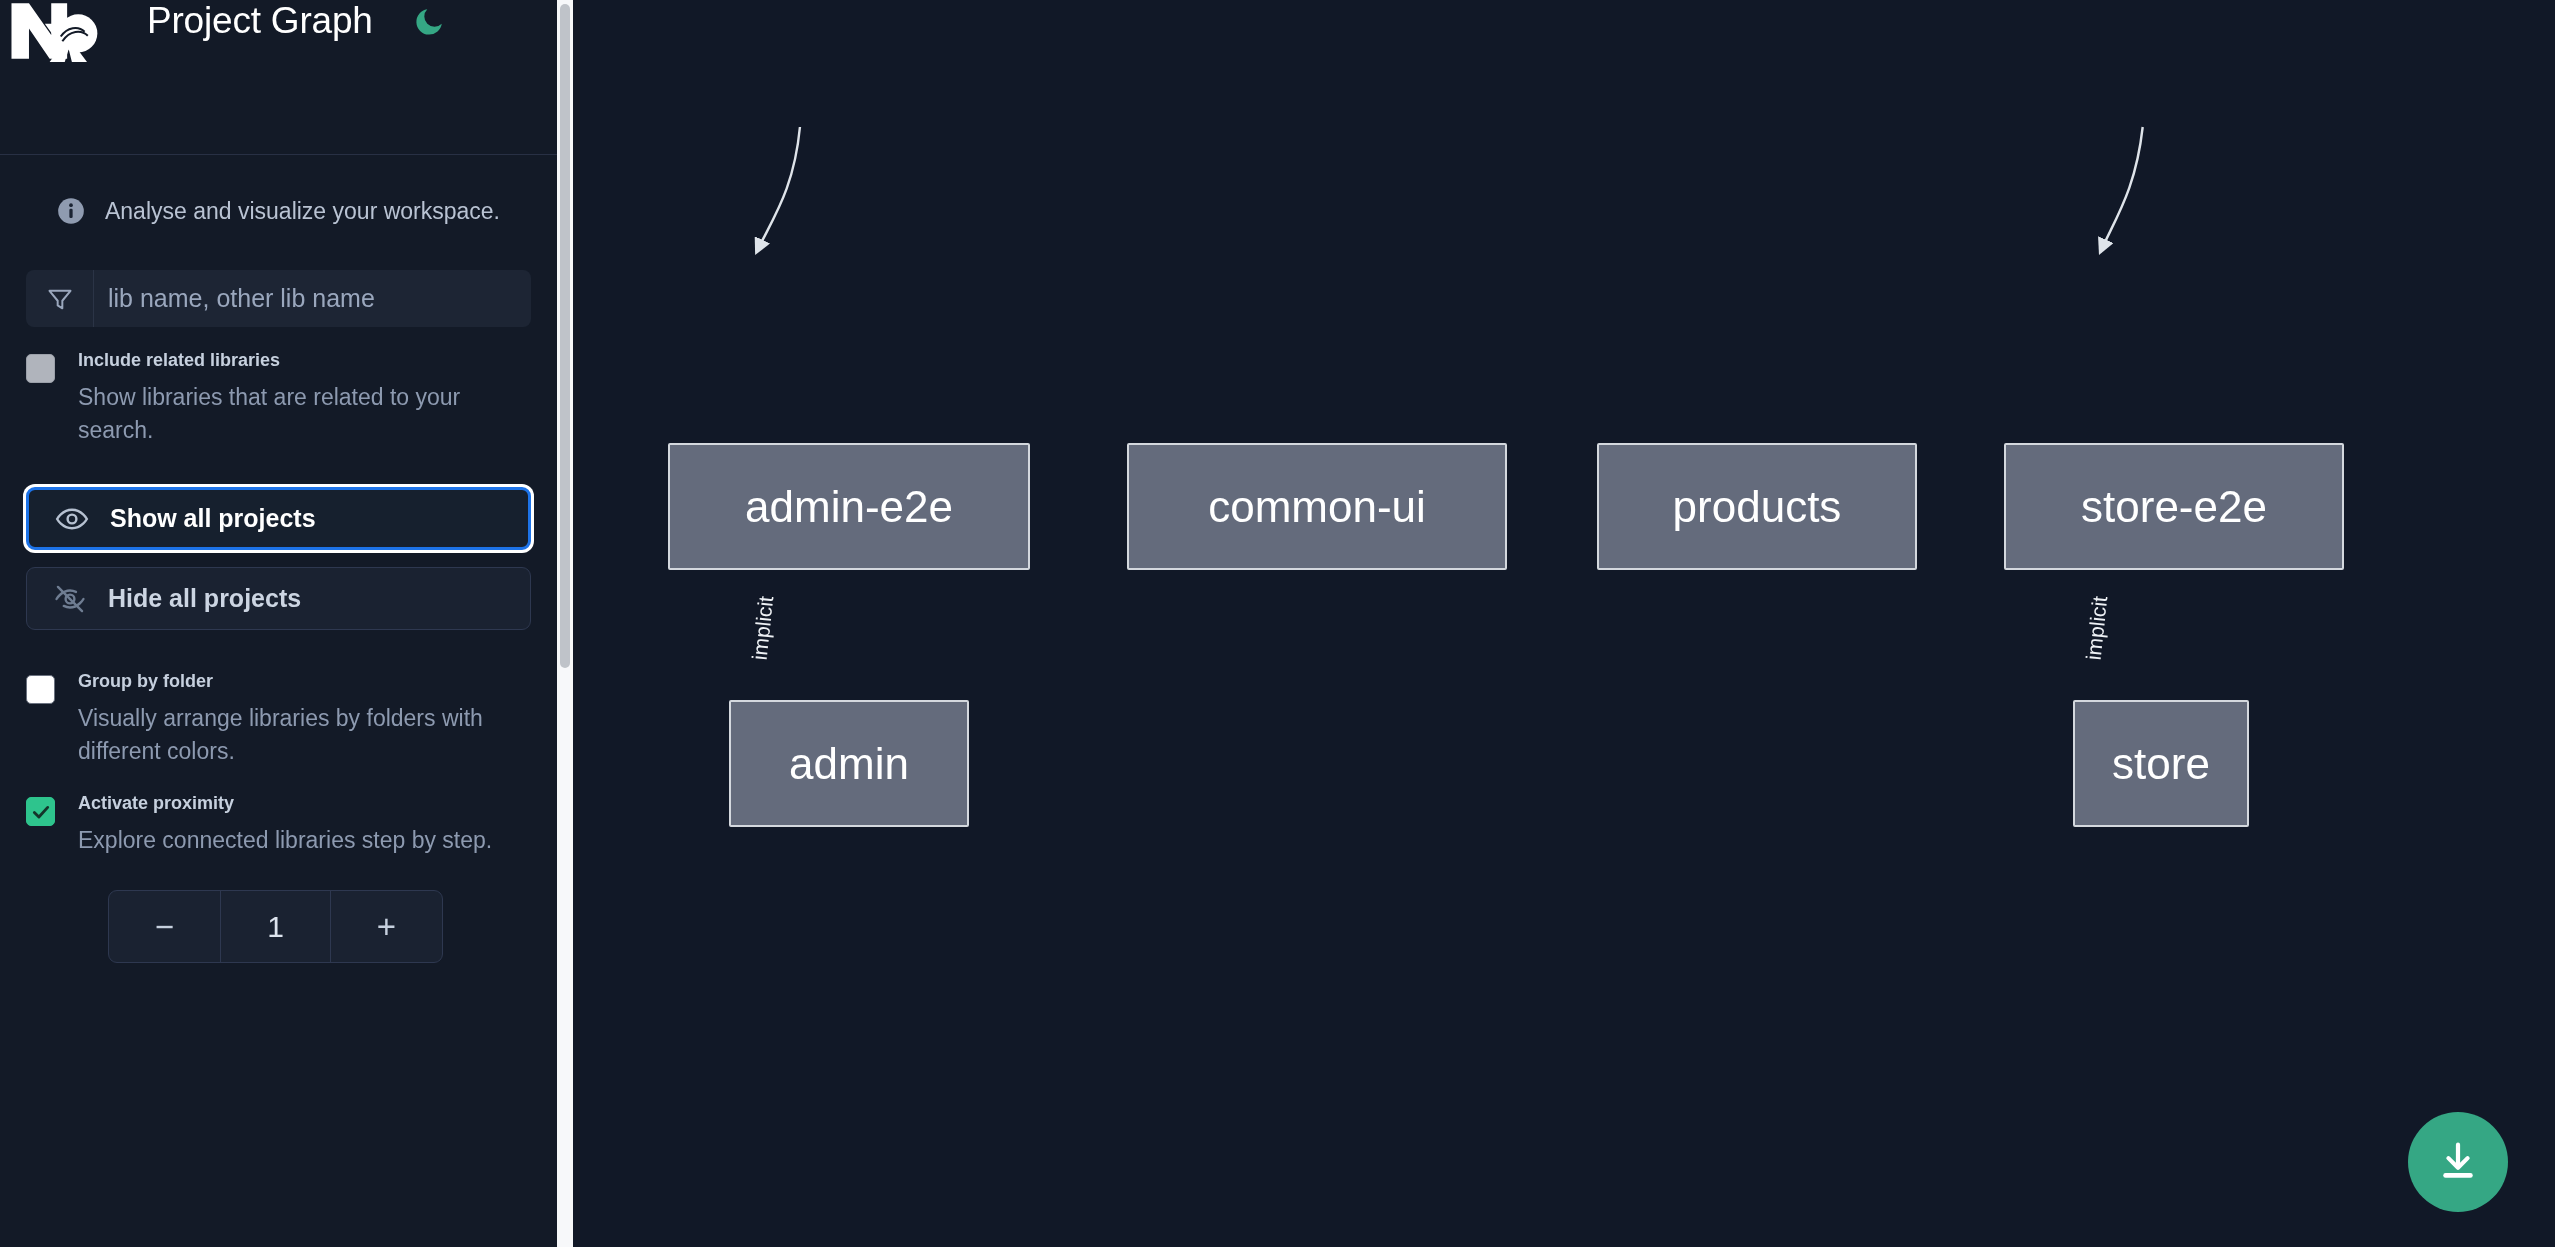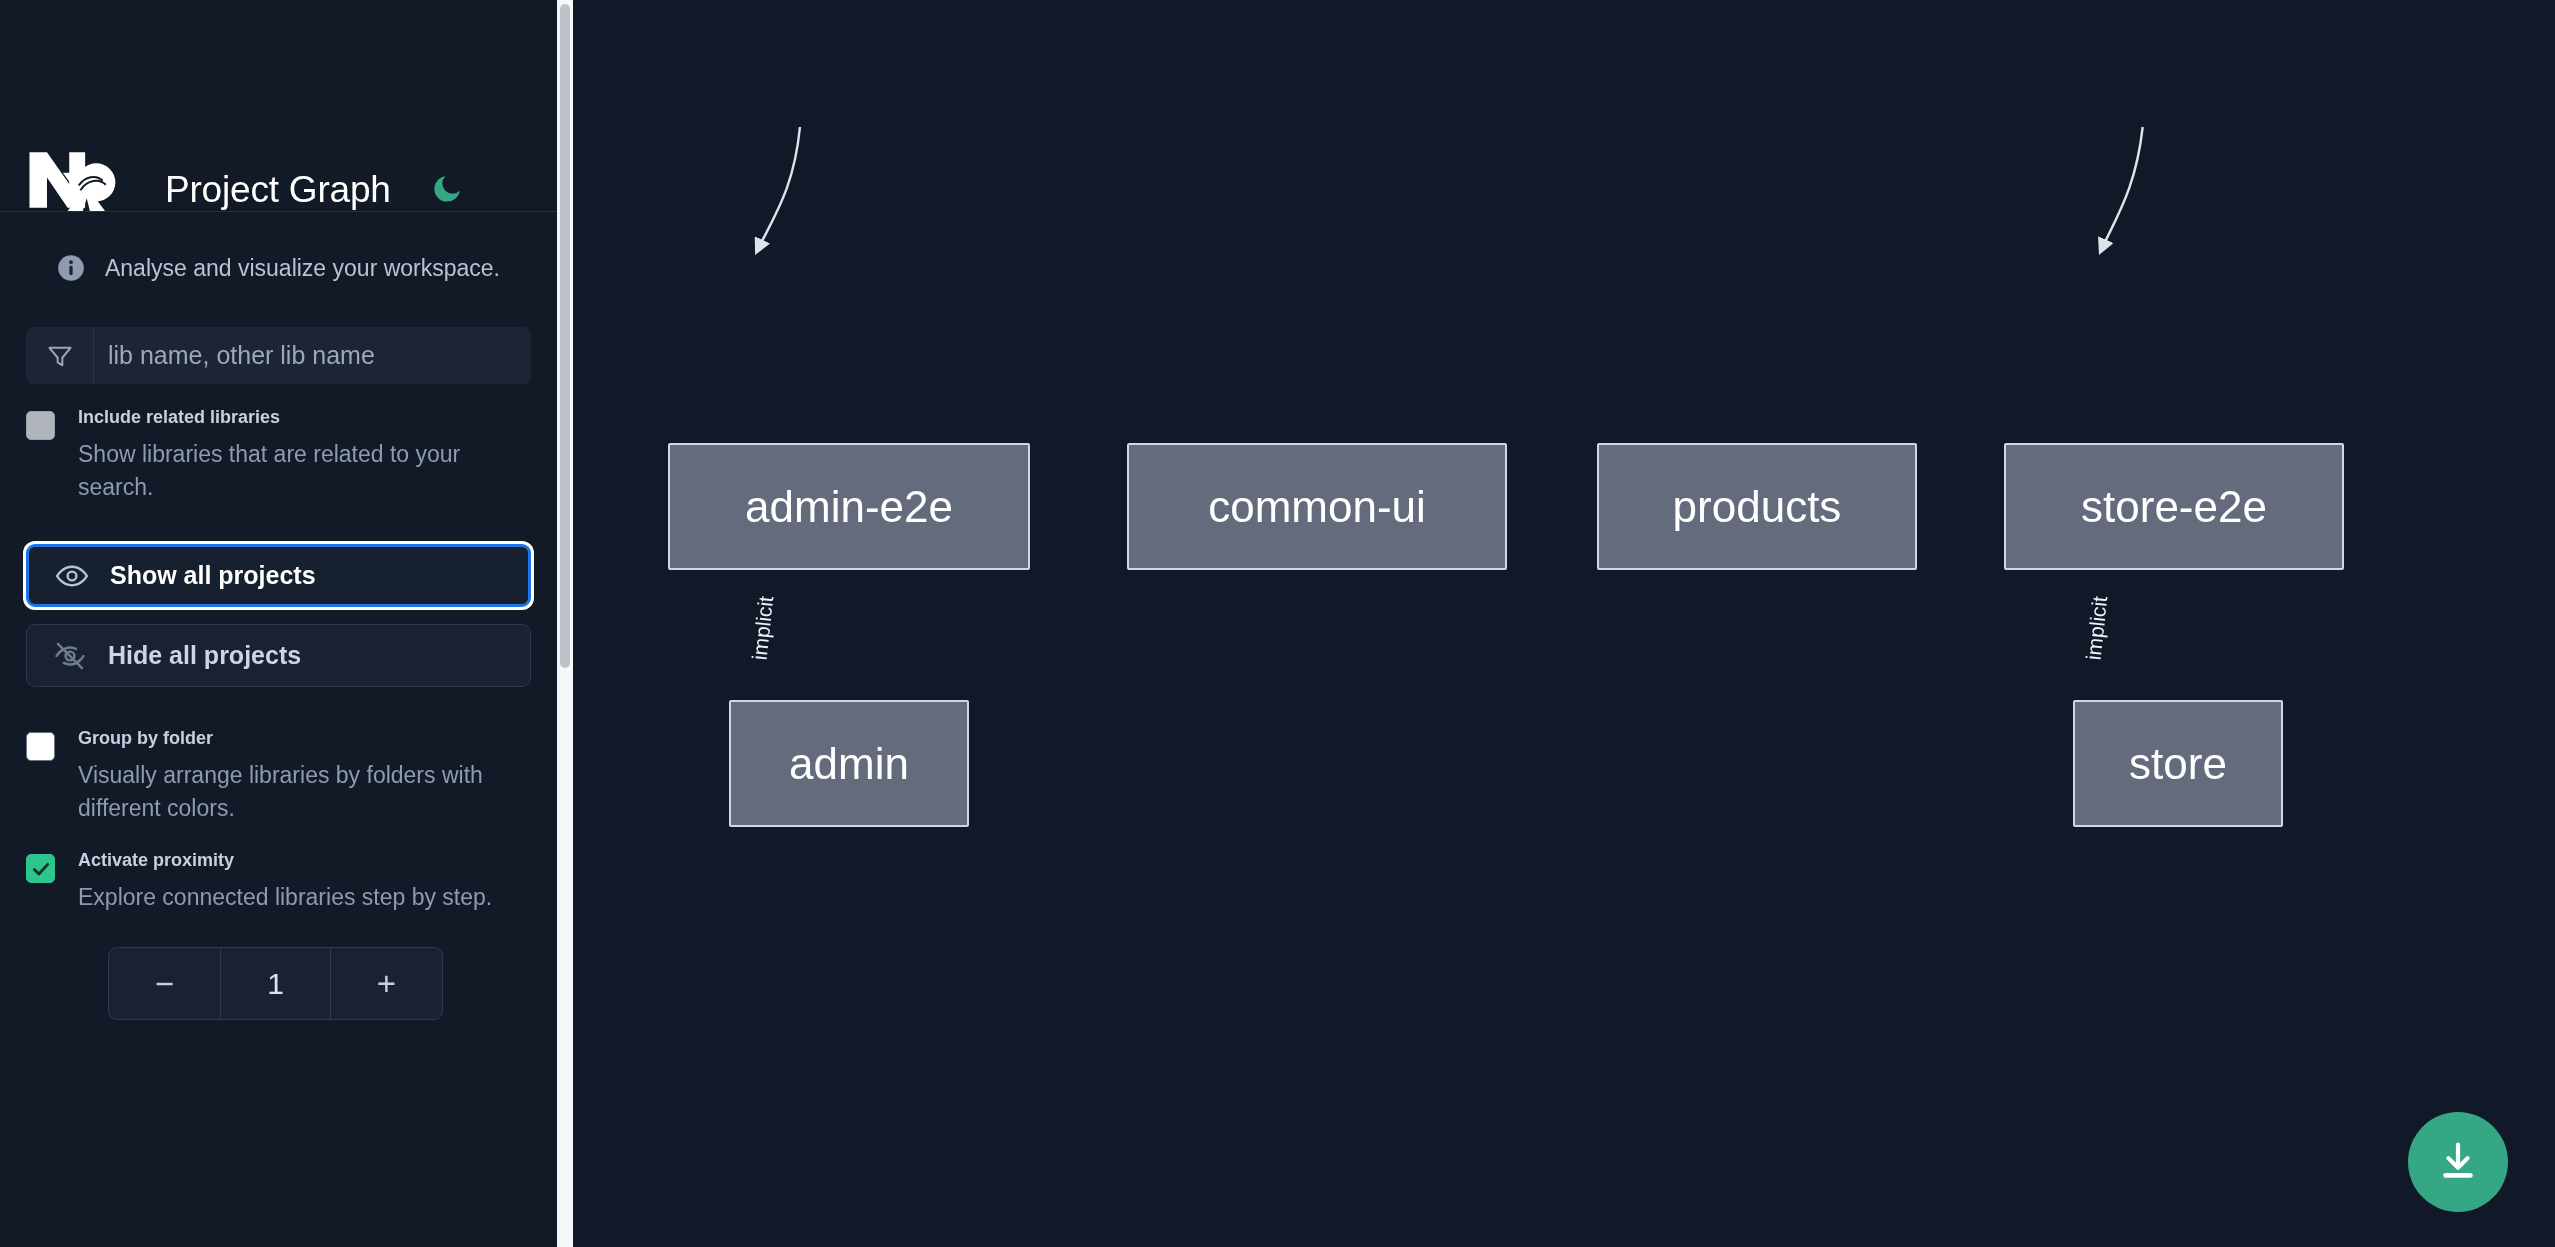--- a/index.html
+++ b/index.html
@@ -13,23 +13,23 @@
 
   
   .sidebar {
     position: relative;
     width: 557px; height: 1247px;
     background: #131a27;
     flex: 0 0 557px;
     overflow: hidden;
   }
   .sidebar-header {
-    height: 212px;
-    display: flex; align-items: flex-end;
-    padding-left: 26px;
+    height: 155px;
+    display: flex; align-items: flex-start;
+    padding-left: 8px;
     border-bottom: 1px solid #283044;
   }
   .nx-logo { width: 96px; height: 62px; flex: 0 0 96px; }
   .app-title {
     margin-left: 43px;
     font-size: 37px;
     font-weight: 400;
     color: #ffffff;
     letter-spacing: -0.2px;
     white-space: nowrap;
@@ -341,21 +341,21 @@
     </div>
     <div class="node" style="left:1040px; top:443px; width:320px; height:127px;">
       <span>products</span>
     </div>
     <div class="node" style="left:1447px; top:443px; width:340px; height:127px;">
       <span>store-e2e</span>
     </div>
     <div class="node" style="left:172px; top:700px; width:240px; height:127px;">
       <span>admin</span>
     </div>
-    <div class="node" style="left:1516px; top:700px; width:210px; height:127px;">
+    <div class="node" style="left:1516px; top:700px; width:176px; height:127px;">
       <span>store</span>
     </div>
 
     <span class="edge-label" style="left:206px; top:628px; transform: translate(-50%,-50%) rotate(-84deg);">implicit</span>
     <span class="edge-label" style="left:1540px; top:628px; transform: translate(-50%,-50%) rotate(-84deg);">implicit</span>
 
     <button class="fab">
       <span>
         <svg viewBox="0 0 24 24" width="46" height="46">
           <path d="M12 3.5v11" stroke="#ffffff" stroke-width="2.2" stroke-linecap="round" fill="none"></path>

